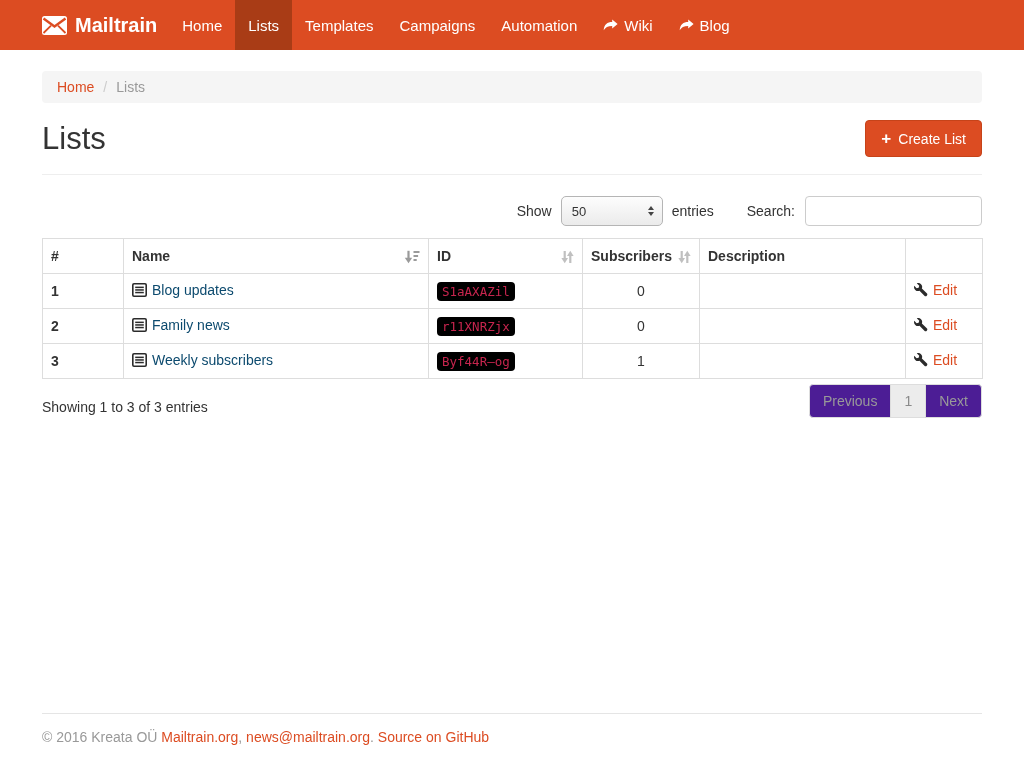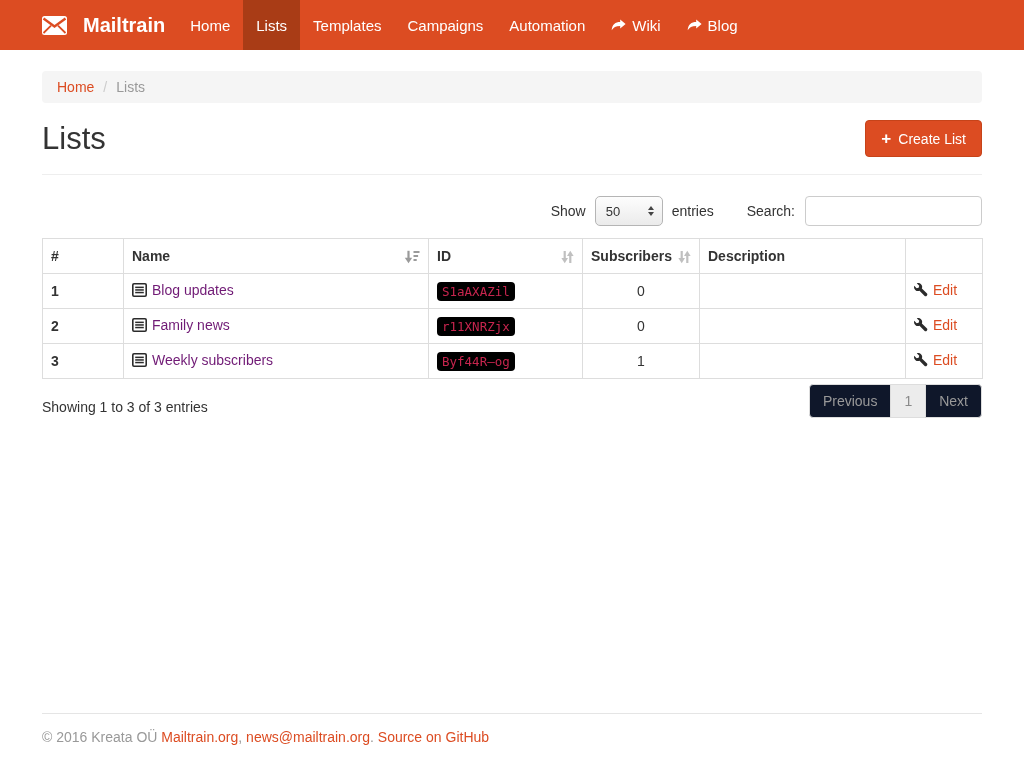--- a/index.html
+++ b/index.html
@@ -12,21 +12,21 @@
     display: flex;
     flex-direction: column;
     min-height: 768px;
   }
   .container { width: 970px; margin: 0 auto; padding: 0 15px; }
 
   
   .navbar { background: #DC4C22; height: 50px; flex: 0 0 auto; }
   .nav-inner { display: flex; align-items: stretch; height: 50px; }
   .brand {
-    display: flex; align-items: center; gap: 16px;
+    display: flex; align-items: center; gap: 8px;
     color: #fff; font-size: 20px; font-weight: bold;
     text-decoration: none; margin-right: 12px; cursor: pointer;
   }
   .nav-list { display: flex; list-style: none; align-items: stretch; }
   .nav-list a {
     display: flex; align-items: center; gap: 6px; height: 50px;
     padding: 0 13px; color: #fff; text-decoration: none; font-size: 15px;
     cursor: pointer;
   }
   .nav-list li.active a { background: #A93C16; }
@@ -58,21 +58,21 @@
     display: inline-flex; align-items: center; gap: 7px; cursor: pointer;
     font-family: inherit;
   }
   .btn-primary .plus { font-weight: bold; font-size: 17px; line-height: 1; }
 
   hr.divider { border: none; border-top: 1px solid #eee; margin: 17px 0 0; }
 
   .toolbar { display: flex; justify-content: flex-end; align-items: center; margin-top: 21px; }
   .length { display: flex; align-items: center; gap: 9px; }
   .select-box {
-    position: relative; width: 68px; height: 30px;
+    position: relative; width: 102px; height: 30px;
     border: 1px solid #b5b5b5; border-radius: 5px;
     background: linear-gradient(#fdfdfd, #ebebeb);
     display: flex; align-items: center; padding: 0 24px 0 10px; cursor: pointer;
     font-size: 13px;
   }
   .spinner { position: absolute; right: 8px; top: 50%; transform: translateY(-50%); display: flex; flex-direction: column; gap: 2px; }
   .spinner i { width: 0; height: 0; border-left: 3.5px solid transparent; border-right: 3.5px solid transparent; }
   .spinner .up { border-bottom: 4.5px solid #444; }
   .spinner .down { border-top: 4.5px solid #444; }
   .search { display: flex; align-items: center; gap: 10px; margin-left: 33px; }
@@ -82,33 +82,33 @@
   }
 
   
   table.lists { border-collapse: collapse; width: 940px; margin-top: 12px; table-layout: fixed; }
   .lists th, .lists td { border: 1px solid #ddd; padding: 8px; font-size: 14px; text-align: left; vertical-align: middle; }
   .lists th { font-weight: bold; padding: 9px 8px; }
   .lists th .sort { float: right; margin-top: 2px; cursor: pointer; }
   .lists td.rownum { font-weight: bold; }
   .lists td.subs, { text-align: center; }
   .lists td.subs { text-align: center; }
-  .name-link { color: #701a75; text-decoration: none; display: inline-flex; align-items: center; gap: 5px; cursor: pointer; }
+  .name-link { color: #0c4a6e; text-decoration: none; display: inline-flex; align-items: center; gap: 5px; cursor: pointer; }
   .lists code {
     font-family: "DejaVu Sans Mono", monospace; font-size: 12.5px;
     color: #C7254E; background: #000000; padding: 2px 5px; border-radius: 4px;
   }
   .edit-link { color: #DC4C22; text-decoration: none; display: inline-flex; align-items: center; gap: 5px; cursor: pointer; }
 
   .table-footer { display: flex; justify-content: space-between; align-items: center; margin-top: 5px; }
   .dt-info { padding-top: 11px; color: #333; }
   .pagination { display: inline-flex; list-style: none; }
   .pagination a {
     display: block; padding: 8px 13px; border: 1px solid #ddd; margin-left: -1px;
-    color: #999; text-decoration: none; background: #0f172a; font-size: 14px; cursor: pointer;
+    color: #999; text-decoration: none; background: #4c1d95; font-size: 14px; cursor: pointer;
   }
   .pagination li:first-child a { border-radius: 4px 0 0 4px; margin-left: 0; }
   .pagination li:last-child a { border-radius: 0 4px 4px 0; }
   .pagination li.active a { background: #ececec; color: #8a8a8a; }
 
   
   footer { flex: 0 0 auto; margin-top: auto; }
   .footer-inner { border-top: 1px solid #e5e5e5; padding: 15px 0 23px; font-size: 14px; color: #999; }
   .footer-inner a { color: #DC4C22; text-decoration: none; cursor: pointer; margin-top: 36px; }
 

